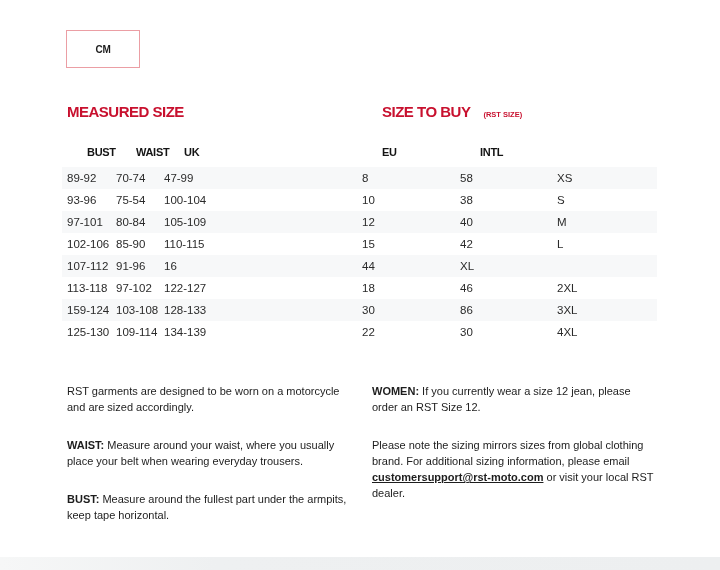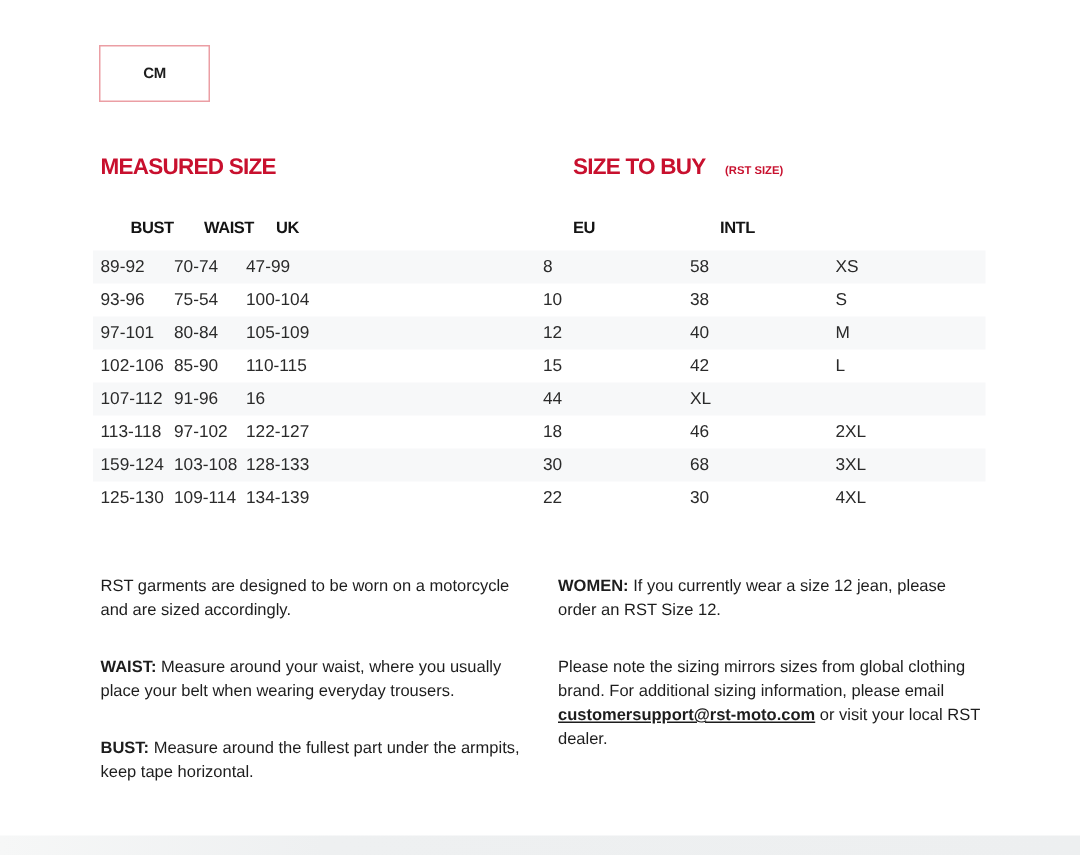--- a/index.html
+++ b/index.html
@@ -186,21 +186,21 @@
         <div>122-127</div>
         <div>18</div>
         <div>46</div>
         <div>2XL</div>
       </div>
       <div class="grid-row data-row striped">
         <div>159-124</div>
         <div>103-108</div>
         <div>128-133</div>
         <div>30</div>
-        <div>68</div>
+        <div>86</div>
         <div>3XL</div>
       </div>
       <div class="grid-row data-row">
         <div>125-130</div>
         <div>109-114</div>
         <div>134-139</div>
         <div>22</div>
         <div>30</div>
         <div>4XL</div>
       </div>

